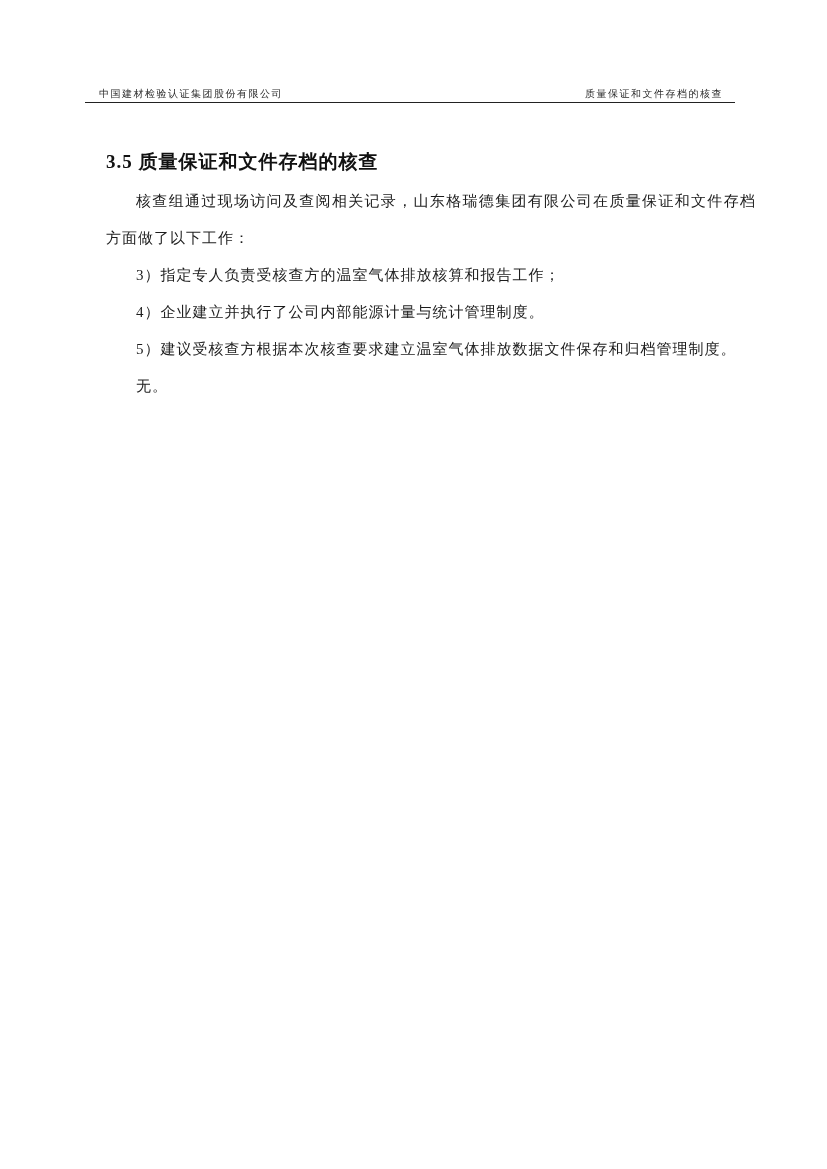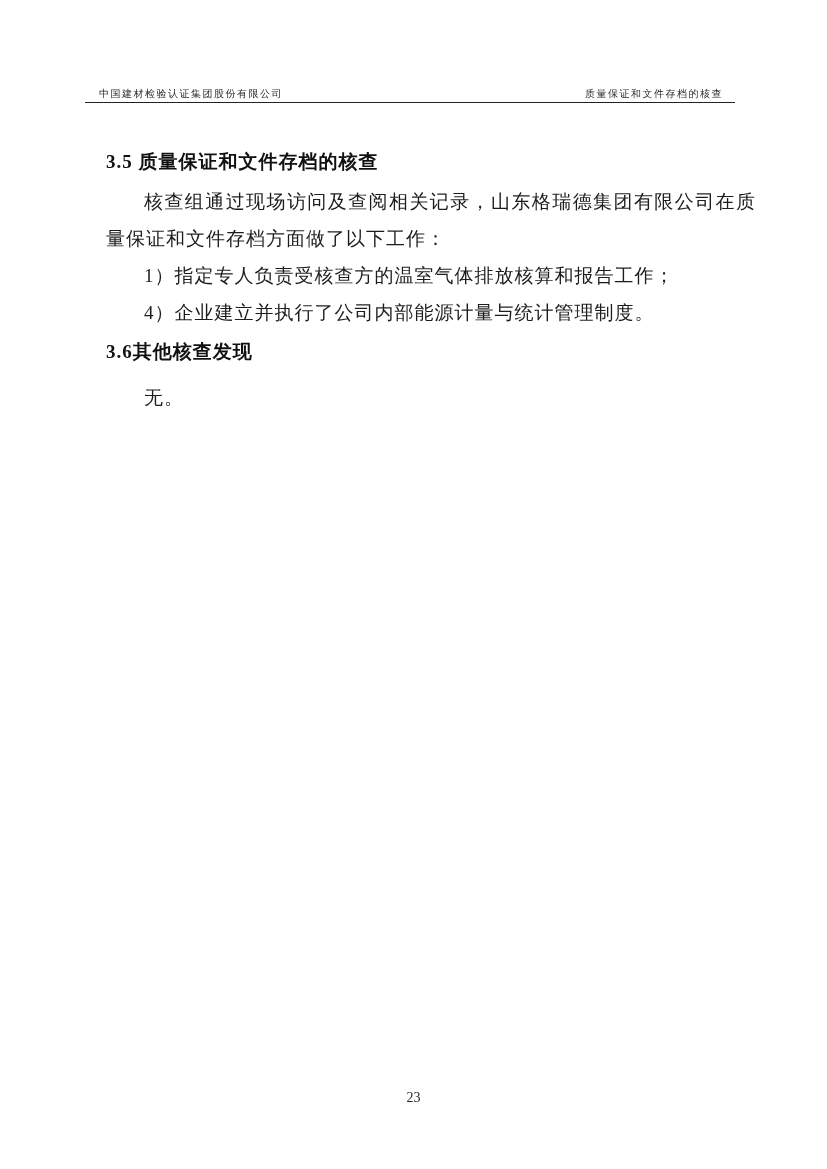--- a/index.html
+++ b/index.html
@@ -40,21 +40,21 @@
   .section-heading {
     font-size: 19px;
     font-weight: bold;
     line-height: 26px;
     letter-spacing: 1px;
     color: #111111;
   }
   .section-heading.first { margin-bottom: 8px; }
   .section-heading.second { margin-top: 8px; margin-bottom: 14px; }
   .para {
-    font-size: 19px;
+    font-size: 15px;
     line-height: 37px;
     letter-spacing: 1px;
     text-align: justify;
     text-indent: 2em;
     color: #1c1c1c;
   }
   .footer {
     position: absolute;
     top: 1090px;
     left: 0;
@@ -73,30 +73,27 @@
     <span>中国建材检验认证集团股份有限公司</span>
     <span>质量保证和文件存档的核查</span>
   </div>
 
   <div class="content">
 
     <div class="section-heading first">3.5 质量保证和文件存档的核查</div>
 
     <p class="para">核查组通过现场访问及查阅相关记录，山东格瑞德集团有限公司在质量保证和文件存档方面做了以下工作：</p>
 
-    <p class="para">1）指定专人负责受核查方的温室气体排放核算和报告工作；</p>
+    <p class="para">3）指定专人负责受核查方的温室气体排放核算和报告工作；</p>
 
 
 
     <p class="para">4）企业建立并执行了公司内部能源计量与统计管理制度。</p>
 
+    <p class="para">5）建议受核查方根据本次核查要求建立温室气体排放数据文件保存和归档管理制度。</p>
 
-    <div class="section-heading second">3.6其他核查发现</div>
 
     <p class="para">无。</p>
 
   </div>
 
-  <div class="footer">
-    <span>23</span>
-  </div>
 
 </div>
 
 </body></html>

